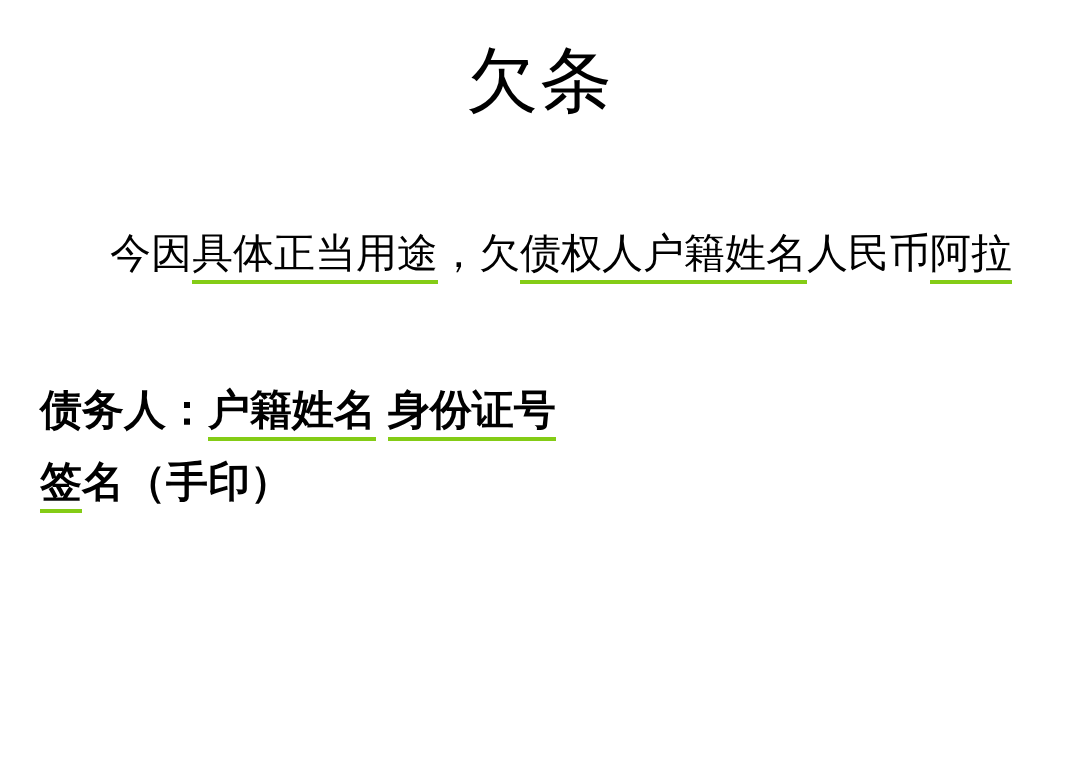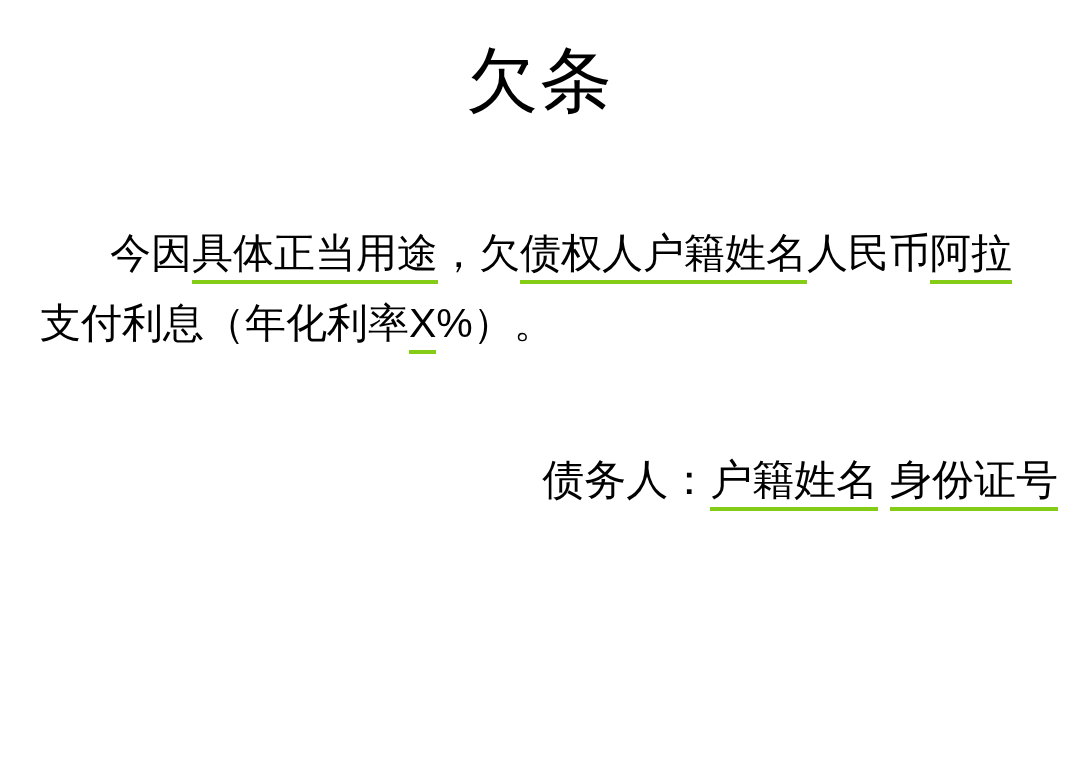--- a/index.html
+++ b/index.html
@@ -37,39 +37,40 @@
   .body-line {
     white-space: nowrap;
   }
   .body-line.indent {
     text-indent: 70px;
   }
   .signature-block {
     margin: 86px 22px 0 40px;
     font-size: 42px;
     line-height: 72px;
-    text-align: right;
+    text-align: left;
+    font-weight: bold;
   }
   .sig-line {
     white-space: nowrap;
   }
   .u {
     border-bottom: 4px solid #84cc16;
     padding-bottom: 4px;
   }
 </style>
 </head>
 <body>
 
 <div class="page">
 
   <h1 class="title">欠条</h1>
 
   <div class="body-text">
     <div class="body-line indent"><span>今因</span><span class="u">具体正当用途</span><span>，欠</span><span class="u">债权人户籍姓名</span><span>人民币</span><span class="u">阿拉</span></div>
-    <div class="body-line"><span>支付利息（年化利率</span><span class="u">X</span><span>%）。</span></div>
   </div>
 
   <div class="signature-block">
     <div class="sig-line"><span>债务人：</span><span class="u">户籍姓名</span><span>&nbsp;</span><span class="u">身份证号</span></div>
+    <div class="sig-line"><span class="u">签</span><span>名（手印）</span></div>
   </div>
 
 </div>
 
 </body></html>

